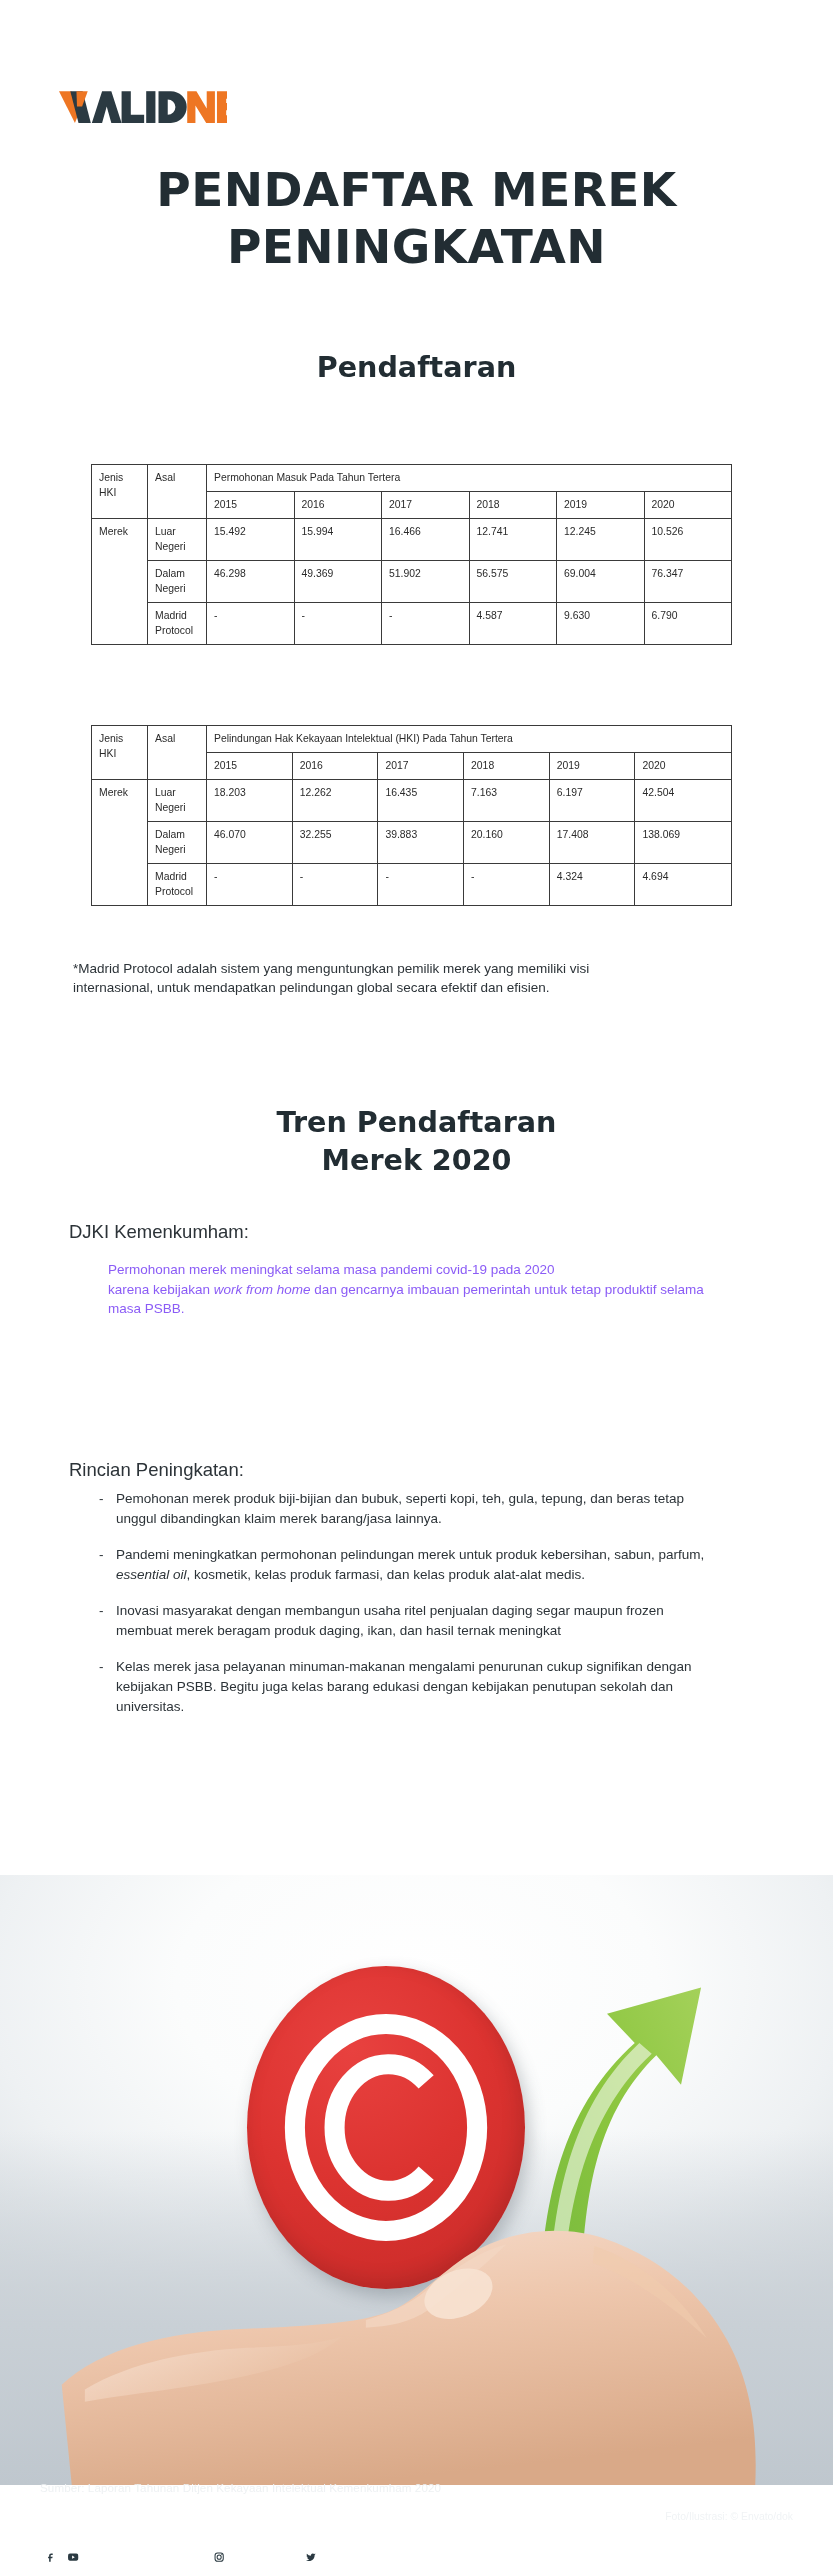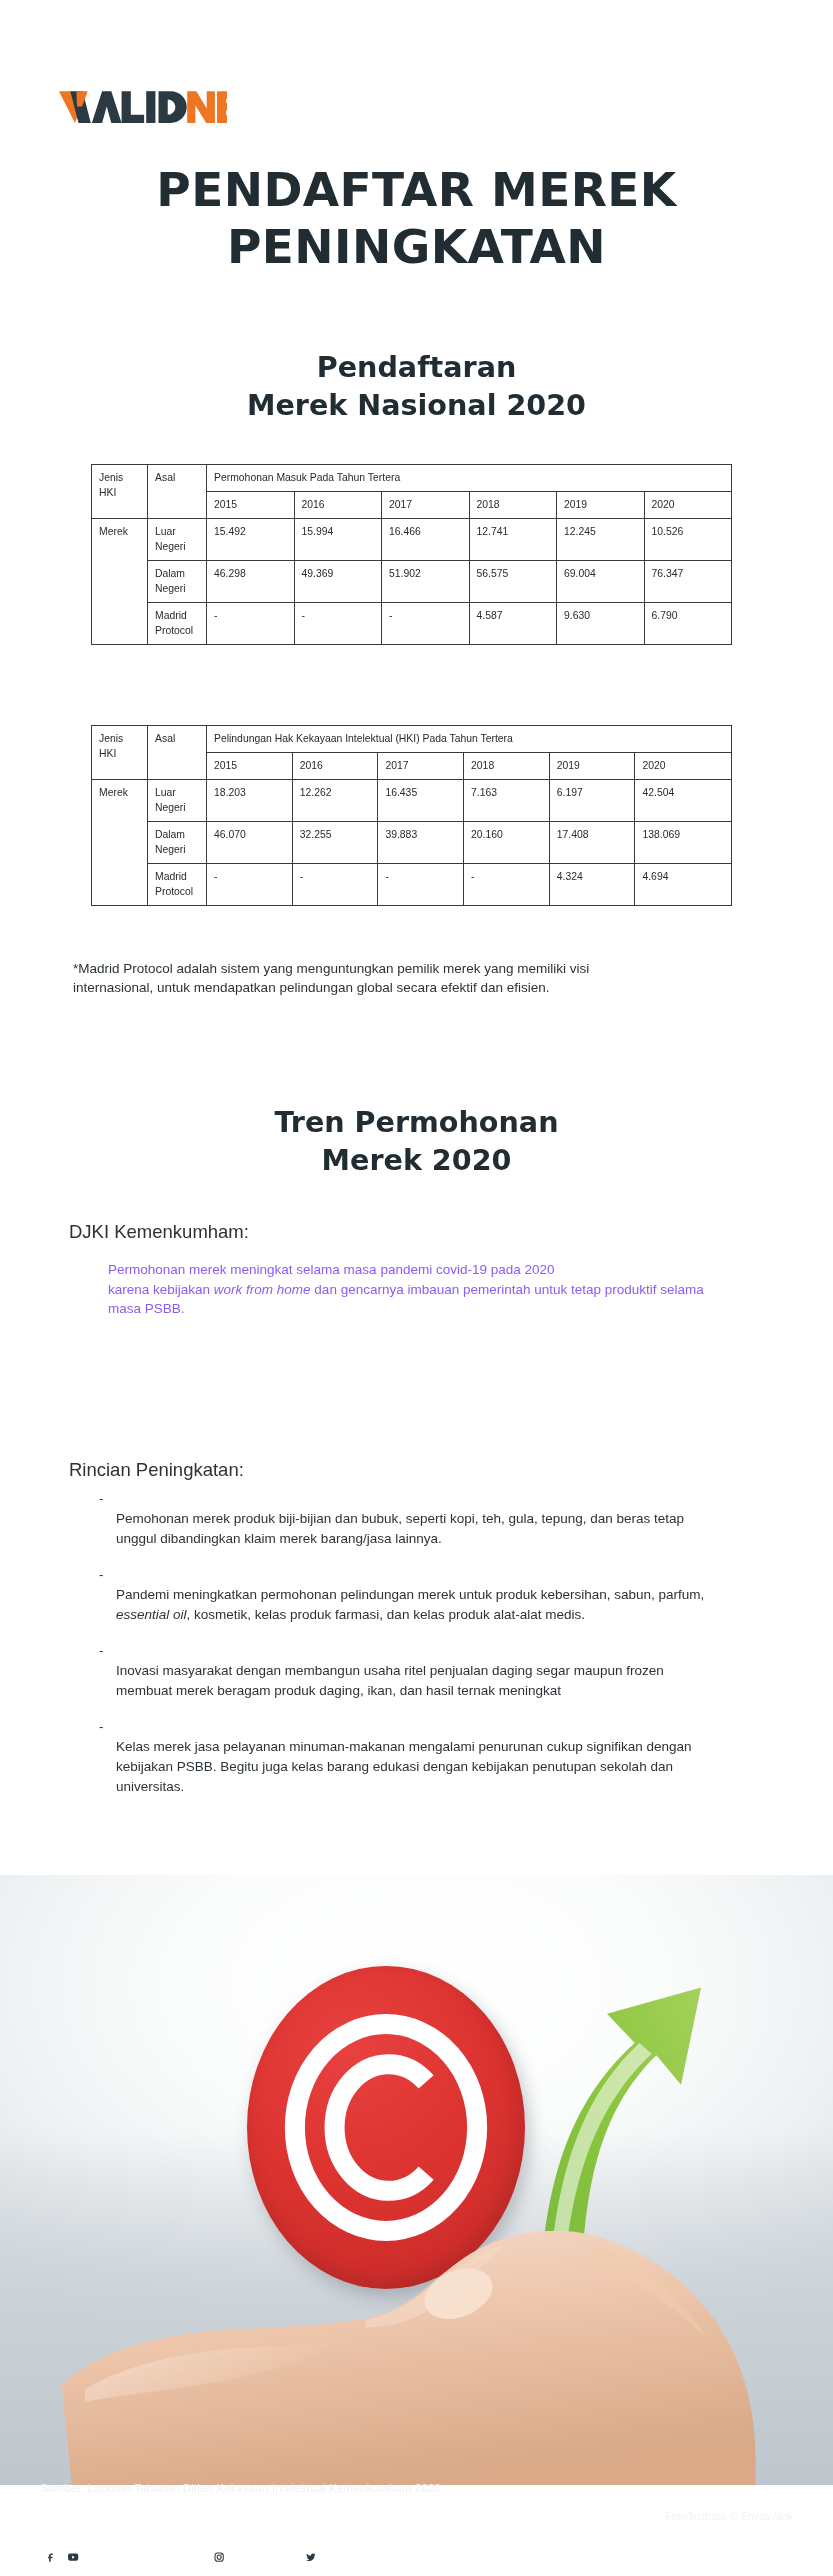--- a/index.html
+++ b/index.html
@@ -74,21 +74,21 @@
 
   .para {
     position:absolute; left:108px; width:610px;
     font-size:13.5px; line-height:1.45; color:#8b5cf6;
   }
   #djki-p { top:1260px; }
 
   .bullets { position:absolute; left:99px; top:1489px; width:617px; }
   .bullet { display:flex; margin-bottom:17px; font-size:13.5px; line-height:1.45; color:#2c3338; }
   .bullet .dash { width:17px; flex:0 0 17px; }
-  .bullet .txt { flex:1;margin-top:20px; }
+  .bullet .txt { flex:1; }
   em { font-style:italic; }
 
   
   .illus { position:absolute; left:0; top:1875px; width:833px; height:610px; overflow:hidden; }
   .illus-bg {
     position:absolute; inset:0;
     background:
       radial-gradient(ellipse 633px 401px at 50% 18%, #ffffff 0%, #fbfcfc 38%, #eef1f3 68%, #d9dee2 100%);
   }
   .illus-bg2 {
@@ -170,21 +170,20 @@
     </svg>
   </div>
 
   <div class="main-title">
     <div>PENDAFTAR MEREK</div>
     <div>PENINGKATAN</div>
   </div>
 
   <div class="sec-head" id="sec1">
     <div>Pendaftaran</div>
-    <div>Merek Nasional 2020</div>
   </div>
 
   <table class="tbl" id="tbl1">
     <tbody>
       <tr>
         <td class="c-jenis" rowspan="2">Jenis HKI</td>
         <td class="c-asal" rowspan="2">Asal</td>
         <td colspan="6">Permohonan Masuk Pada Tahun Tertera</td>
       </tr>
       <tr>
@@ -268,21 +267,21 @@
         <td>-</td>
         <td>4.324</td>
         <td>4.694</td>
       </tr>
     </tbody>
   </table>
 
   <div class="footnote">*Madrid Protocol adalah sistem yang menguntungkan pemilik merek yang memiliki visi internasional, untuk mendapatkan pelindungan global secara efektif dan efisien.</div>
 
   <div class="sec-head" id="sec2">
-    <div>Tren Permohonan</div>
+    <div>Tren Pendaftaran</div>
     <div>Merek 2020</div>
   </div>
 
   <div class="lead-label" id="djki">DJKI Kemenkumham:</div>
   <div class="para" id="djki-p">
     <span>Permohonan merek meningkat selama masa pandemi covid-19 pada 2020</span><br>
     <span>karena kebijakan </span><em>work from home</em><span> dan gencarnya imbauan pemerintah untuk tetap produktif selama masa PSBB.</span>
   </div>
 
   <div class="lead-label" id="rincian">Rincian Peningkatan:</div>

